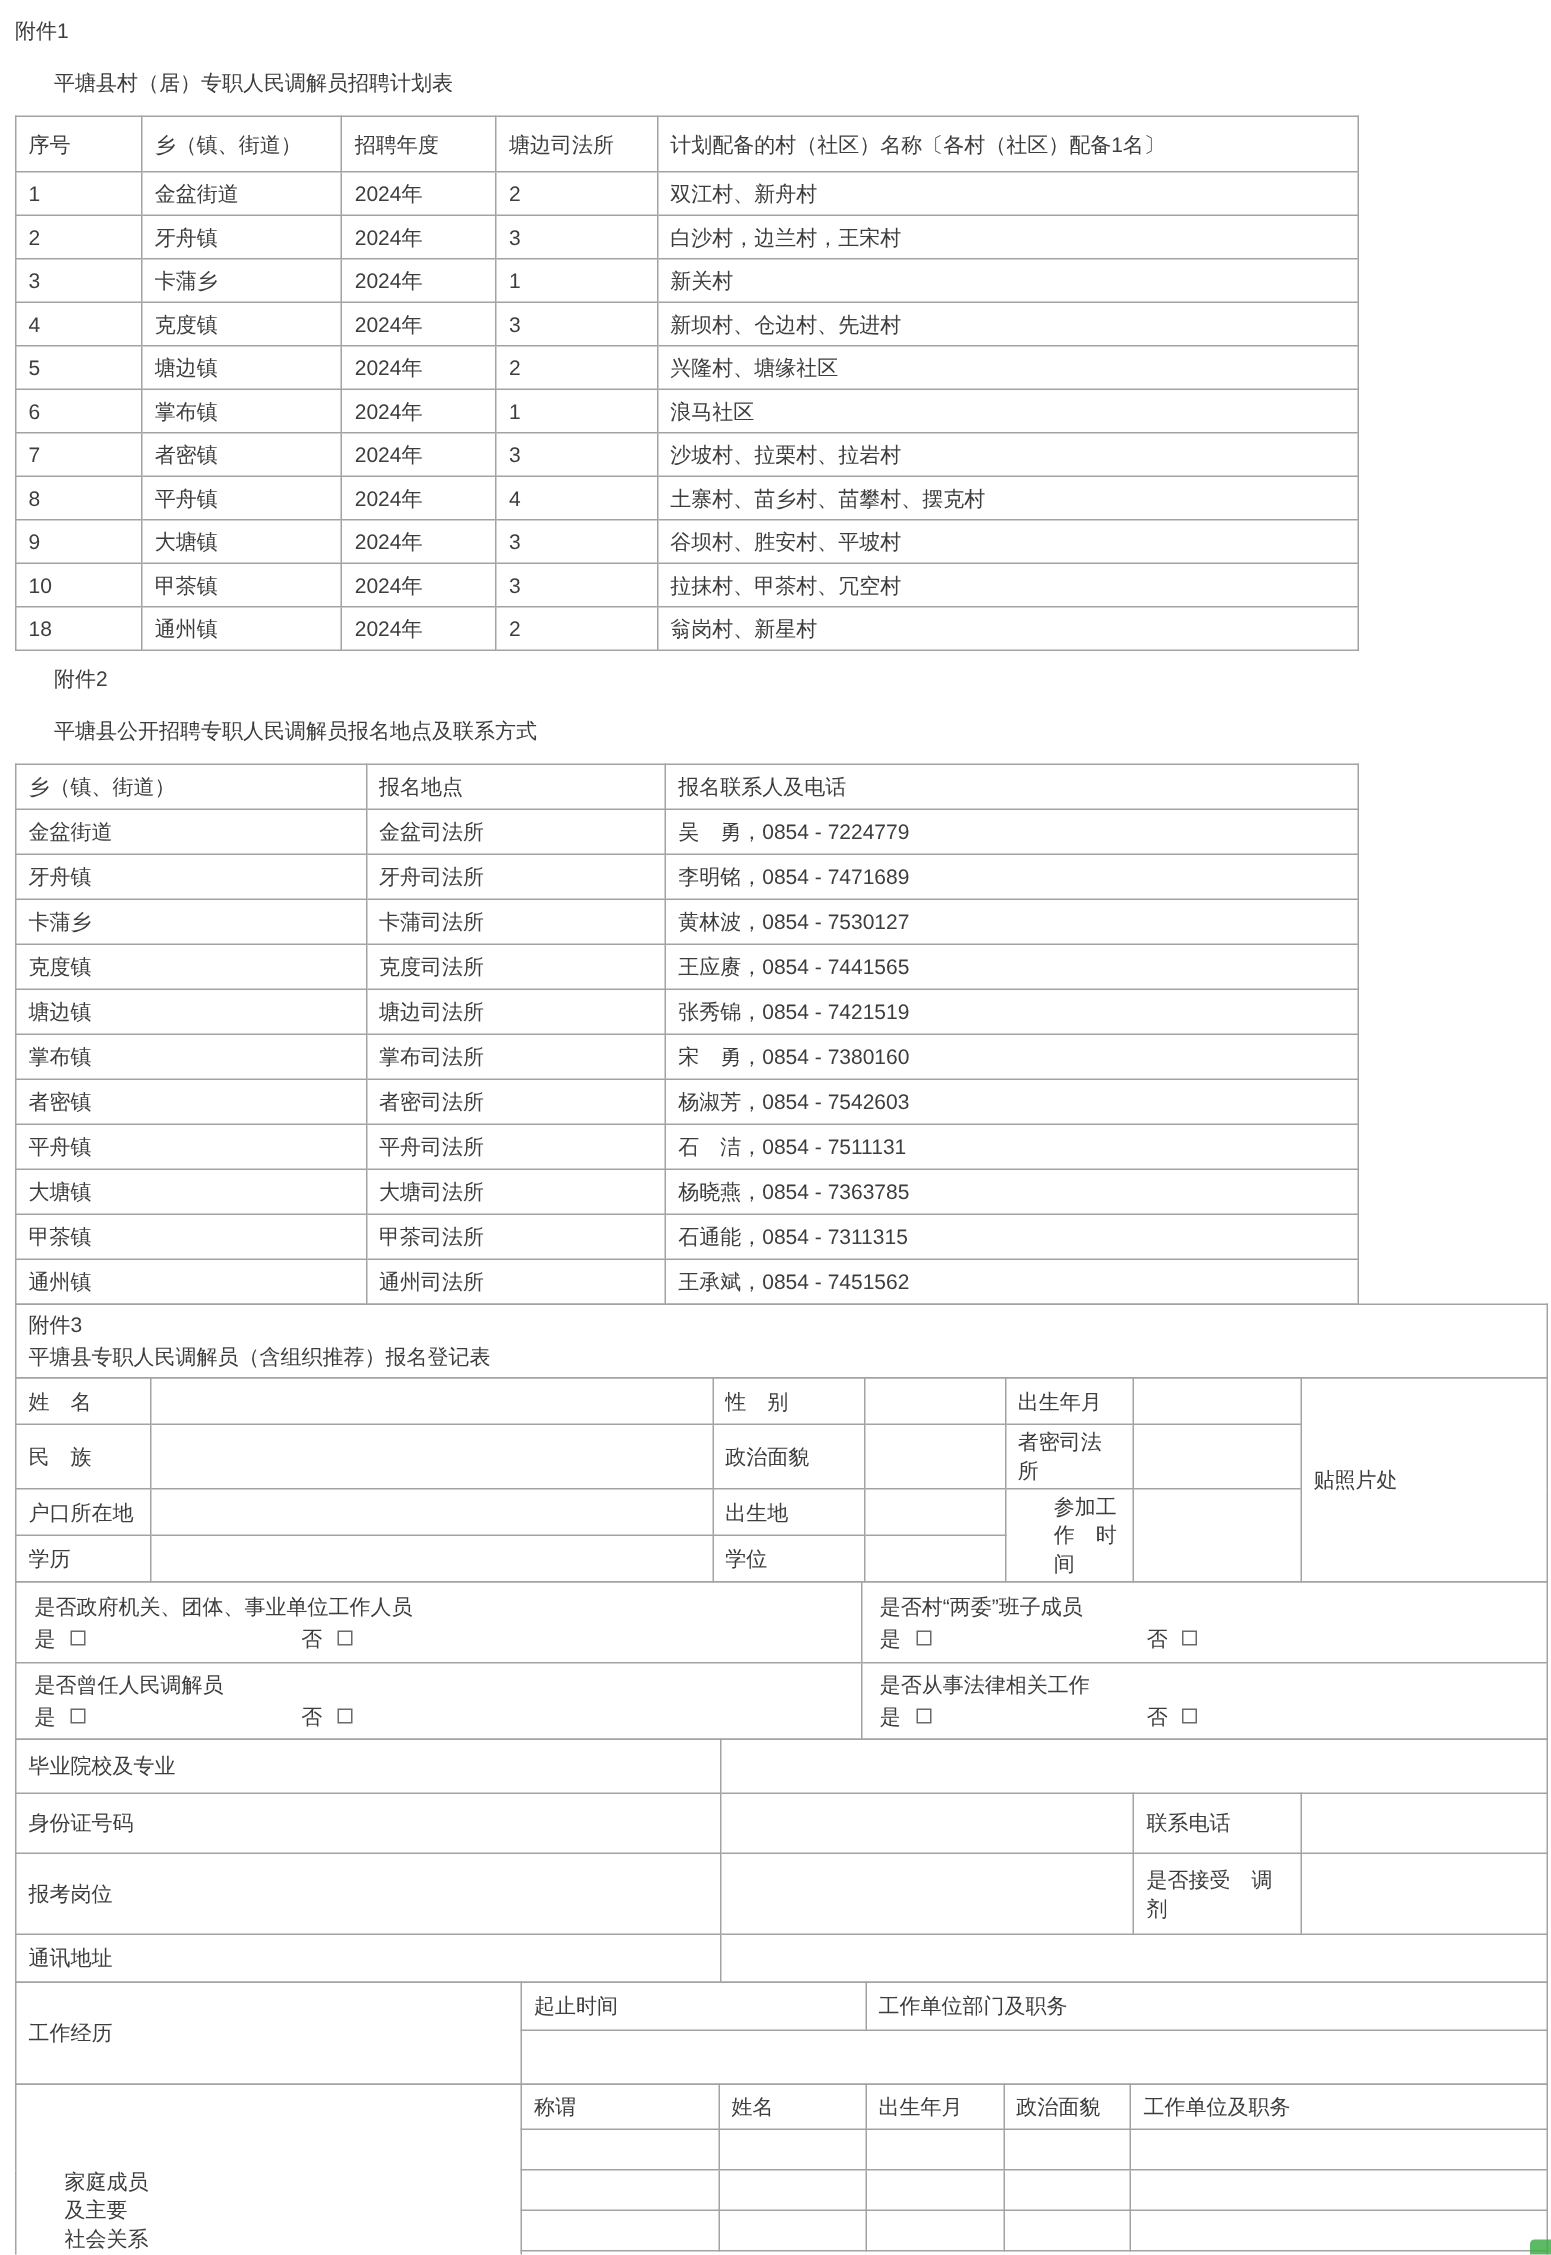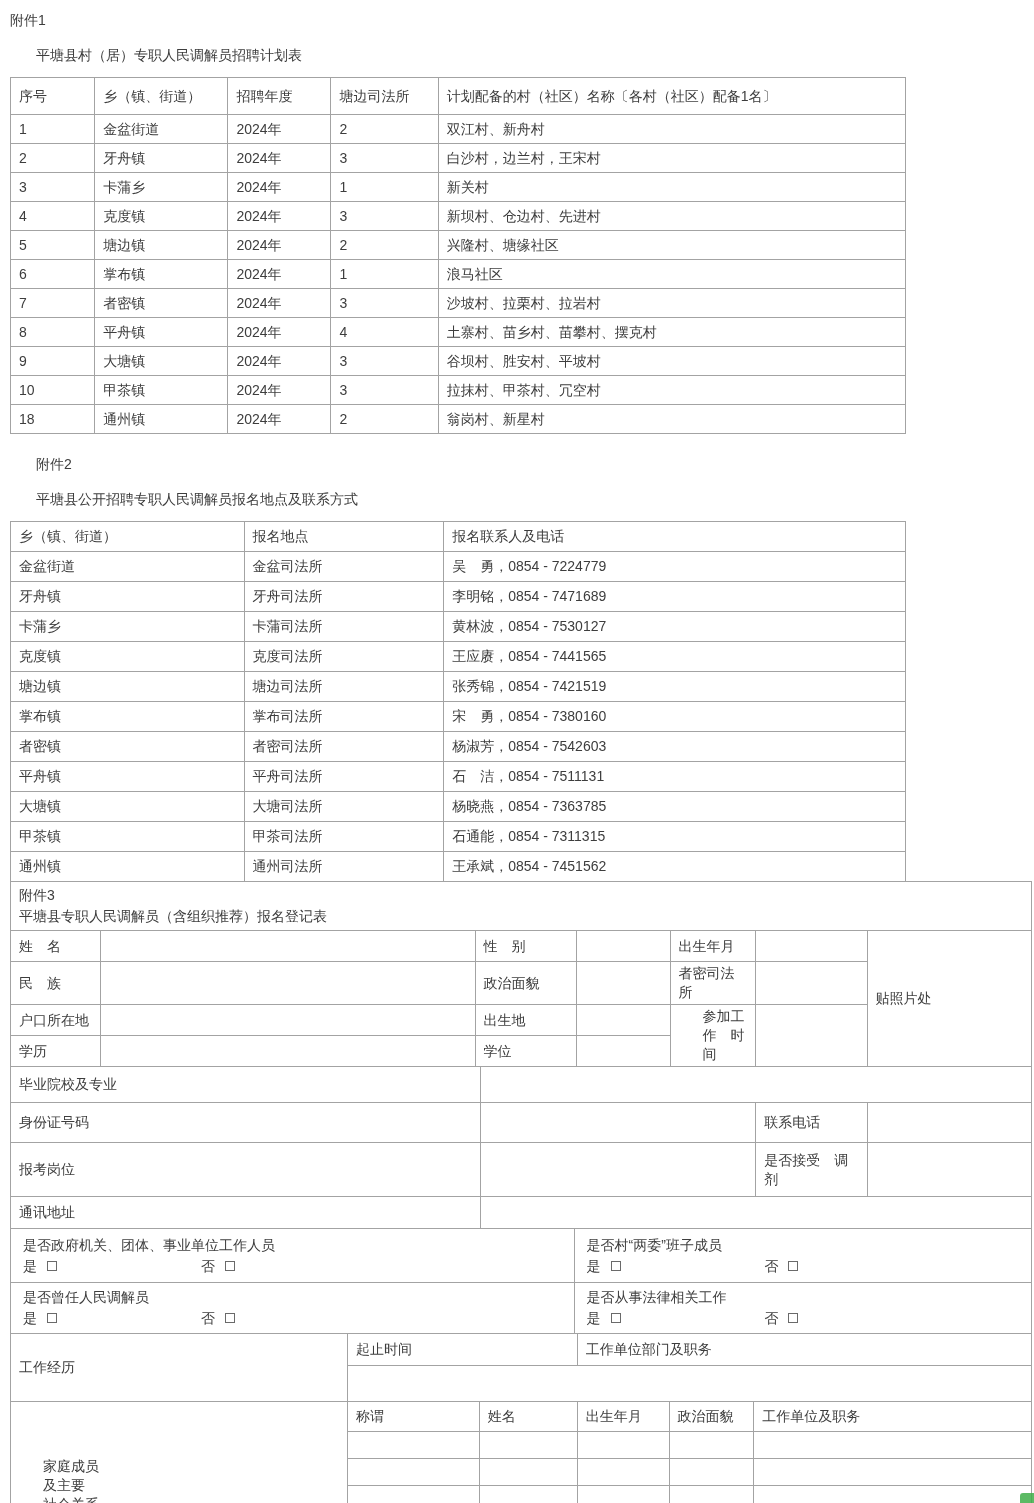--- a/index.html
+++ b/index.html
@@ -5,21 +5,21 @@
   html,body{margin:0;padding:0;background:#ffffff;}
   body{
     width:1034px;height:1503px;position:relative;overflow:hidden;
     font-family:"Liberation Sans","DejaVu Sans",sans-serif;
     color:#3d3d3d;font-size:14px;
   }
   .doc{padding:6px 4px 0 10px;}
   .att-label{margin:4px 0 0 0;line-height:20px;}
   .att-label.indent, .doc-title{margin-left:26px;}
   .doc-title{margin-top:15px;margin-bottom:12px;line-height:20px;}
-  .gap-top{margin-top:20px;}
+  .gap-top{margin-top:8px;}
 
   table{border-collapse:collapse;table-layout:fixed;width:896px;}
   td,th{border:1px solid #a3a3a3;padding:2px 8px;font-weight:normal;
         text-align:left;vertical-align:middle;overflow:hidden;line-height:19px;}
   
   .t1 col.c0{width:9.4%}.t1 col.c1{width:14.9%}.t1 col.c2{width:11.5%}
   .t1 col.c3{width:12.0%}.t1 col.c4{width:52.2%}
   .t1 th{height:32px;}
   .t1 td{height:24px;}
   
@@ -289,51 +289,20 @@
     </tr>
     <tr>
       <td>学历</td>
       <td></td>
       <td>学位</td>
       <td></td>
     </tr>
   </tbody>
     </table>
 
-  <table class="form-tbl t3c">
-    <colgroup>
-        <col class="c0">
-        <col class="c1">
-        <col class="c2">
-        <col class="c3">
-      </colgroup>
-    <tbody>
-        <tr class="r-school">
-      <td>毕业院校及专业</td>
-      <td colspan="3"></td>
-    </tr>
-    <tr class="r-id">
-      <td>身份证号码</td>
-      <td></td>
-      <td>联系电话</td>
-      <td></td>
-    </tr>
-    <tr class="r-post">
-      <td>报考岗位</td>
-      <td></td>
-      <td>是否接受　调剂</td>
-      <td></td>
-    </tr>
-    <tr class="r-addr">
-      <td>通讯地址</td>
-      <td colspan="3"></td>
-    </tr>
-  </tbody>
-    </table>
-
   <table class="form-tbl t3d">
     <colgroup>
         <col class="c0">
         <col class="c1">
       </colgroup>
     <tbody>
         <tr class="r1">
       <td>
         <span class="q">是否政府机关、团体、事业单位工作人员</span>
         <span class="opts">
@@ -361,20 +330,51 @@
         <span class="q">是否从事法律相关工作</span>
         <span class="opts">
           <span class="opt"><span>是</span><span class="cb"></span></span>
           <span class="opt opt2"><span>否</span><span class="cb"></span></span>
         </span>
       </td>
     </tr>
   </tbody>
     </table>
 
+  <table class="form-tbl t3c">
+    <colgroup>
+        <col class="c0">
+        <col class="c1">
+        <col class="c2">
+        <col class="c3">
+      </colgroup>
+    <tbody>
+        <tr class="r-school">
+      <td>毕业院校及专业</td>
+      <td colspan="3"></td>
+    </tr>
+    <tr class="r-id">
+      <td>身份证号码</td>
+      <td></td>
+      <td>联系电话</td>
+      <td></td>
+    </tr>
+    <tr class="r-post">
+      <td>报考岗位</td>
+      <td></td>
+      <td>是否接受　调剂</td>
+      <td></td>
+    </tr>
+    <tr class="r-addr">
+      <td>通讯地址</td>
+      <td colspan="3"></td>
+    </tr>
+  </tbody>
+    </table>
+
   <table class="form-tbl t3e">
     <colgroup>
         <col class="c0">
         <col class="c1">
         <col class="c2">
       </colgroup>
     <tbody>
         <tr class="hdr">
       <td rowspan="2">工作经历</td>
       <td>起止时间</td>

